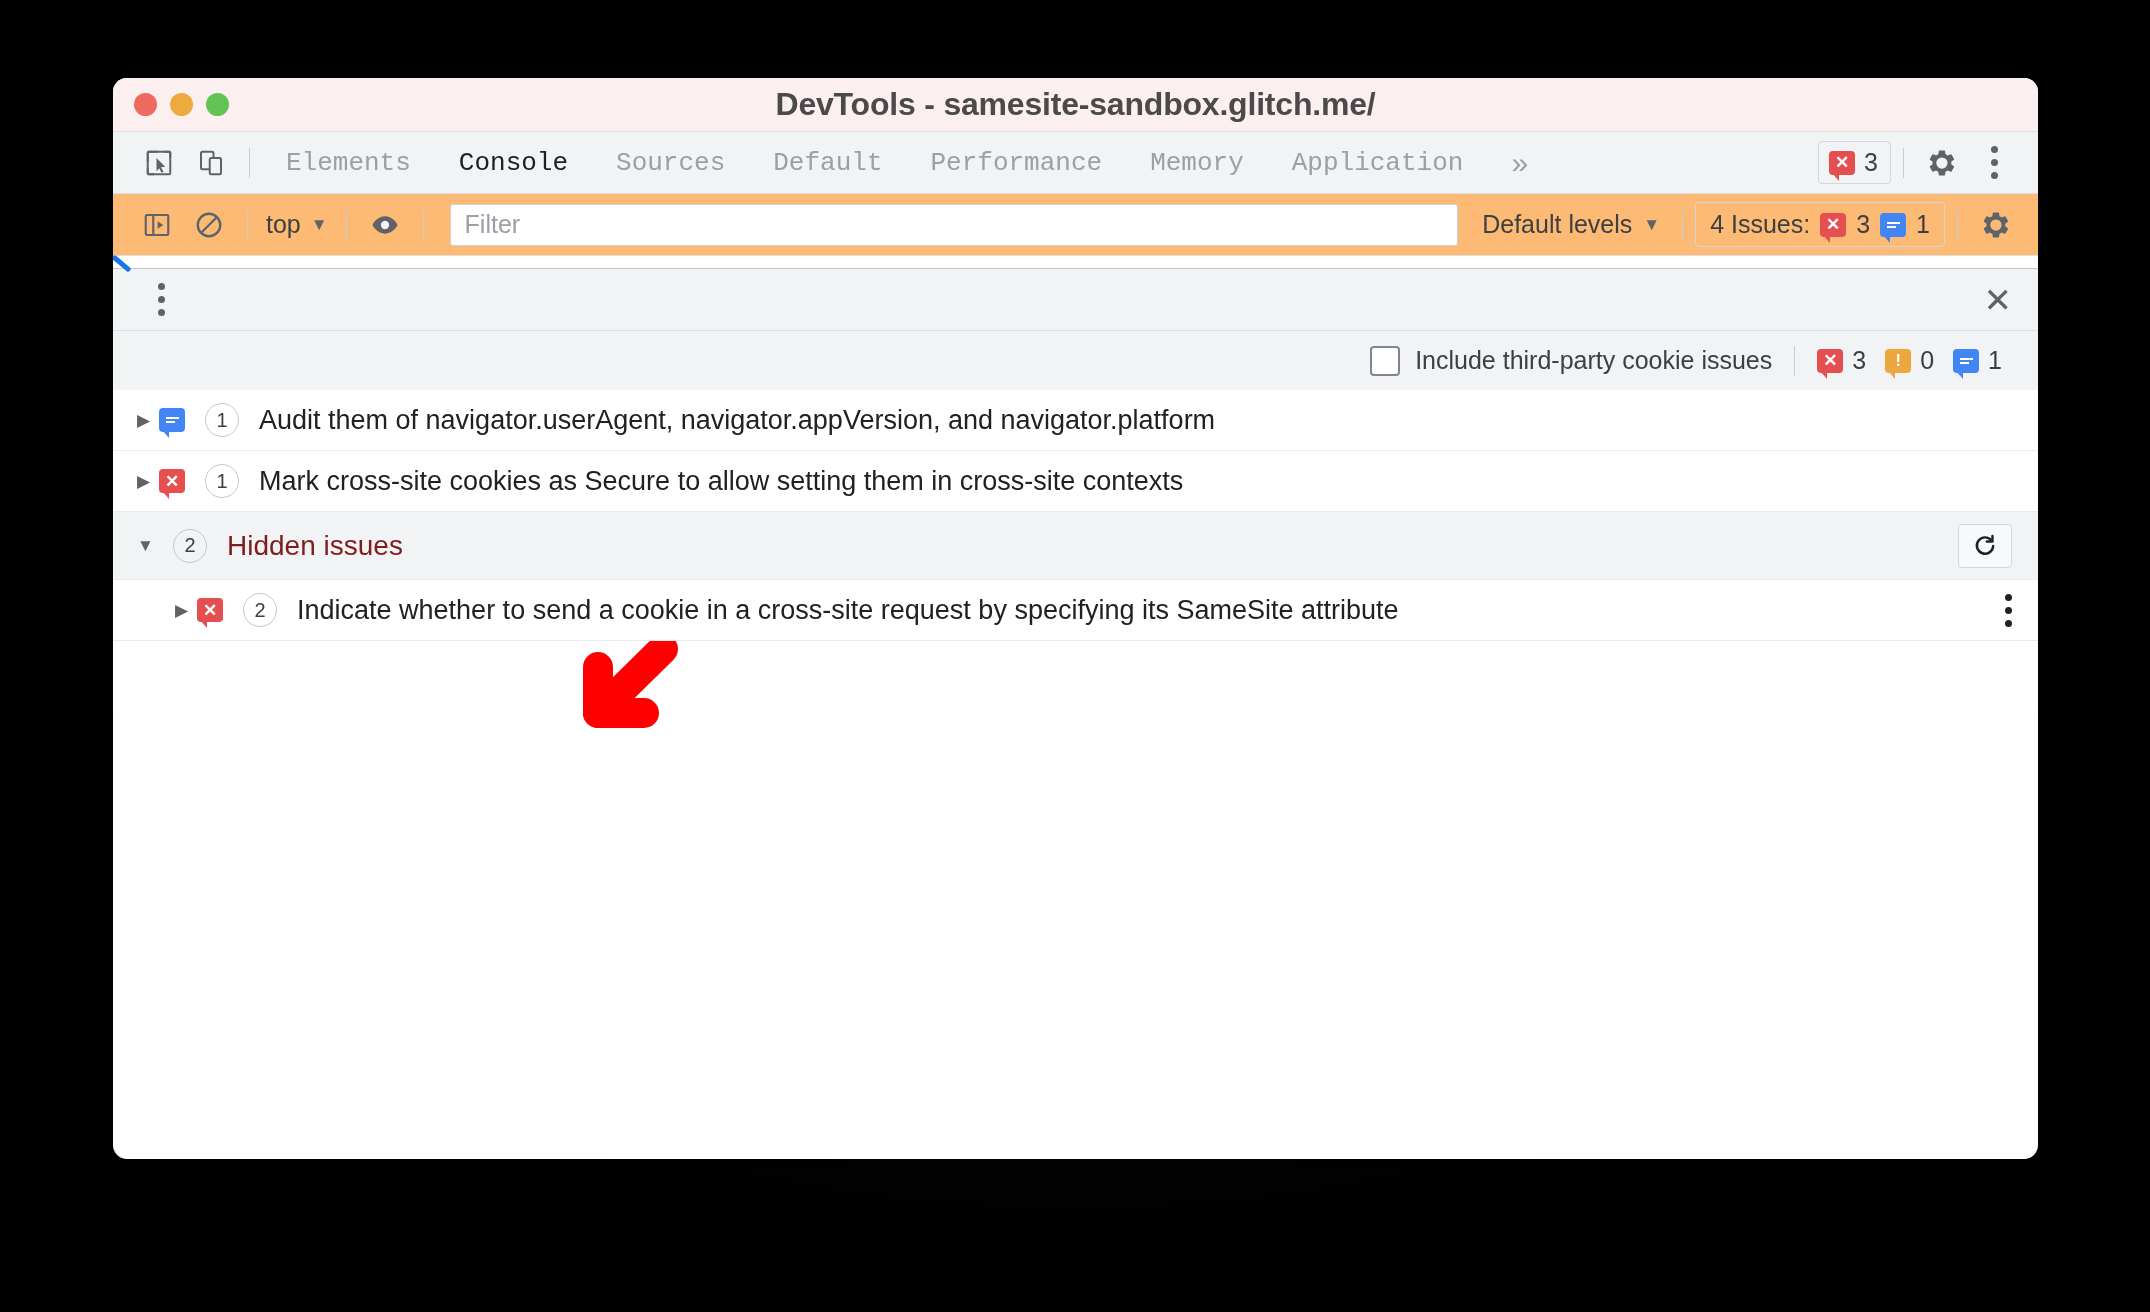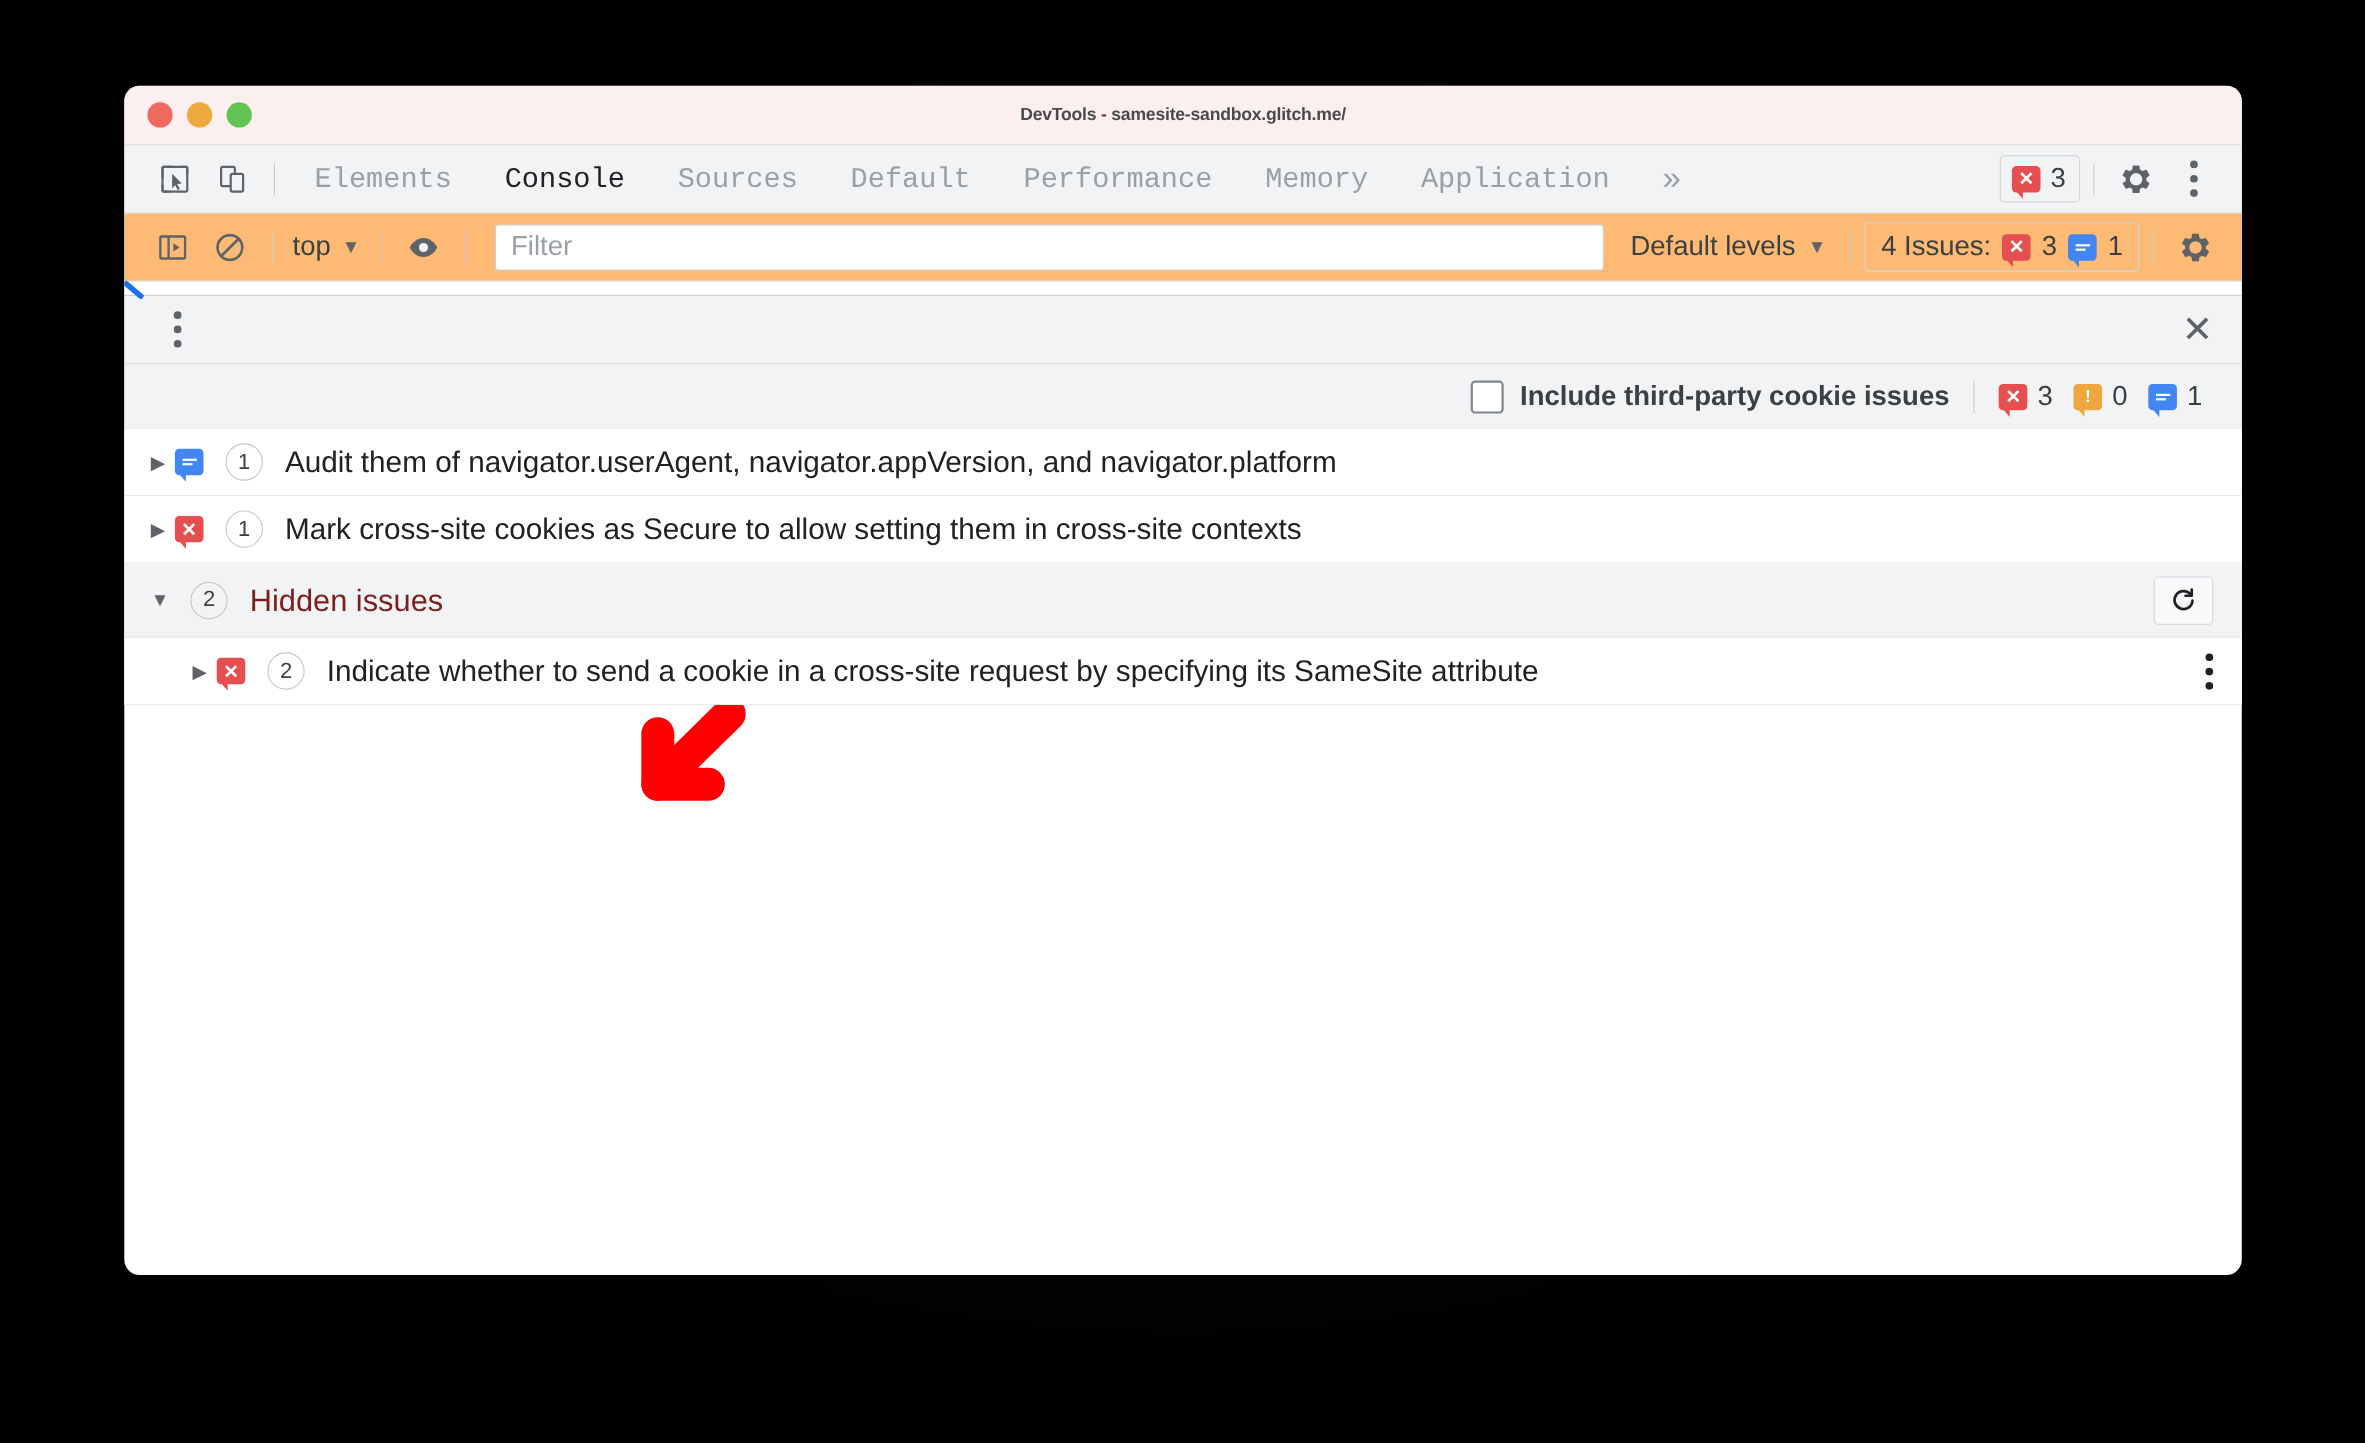--- a/index.html
+++ b/index.html
@@ -64,21 +64,21 @@
   .light {
     width: 23px; height: 23px;
     border-radius: 50%;
   }
   .light.red { background: #ee6a5f; }
   .light.yellow { background: #eeab3d; }
   .light.green { background: #61c454; }
   #window-title {
     width: 100%;
     text-align: center;
-    font-size: 16px;
+    font-size: 32px;
     font-weight: bold;
     color: #4a4a4a;
     letter-spacing: -0.2px;
   }
 
   
   #tabbar {
     height: 62px;
     background: #f1f3f4;
     display: flex;
@@ -268,21 +268,21 @@
     background: #f1f3f4;
     border-top: 1px solid #dcdfe1;
     display: flex;
     align-items: center;
     justify-content: flex-end;
     padding: 0 26px;
     box-sizing: border-box;
     gap: 16px;
   }
   .checkrow {
-    display: flex; gap: 15px; font-weight: bold;
+    display: flex; gap: 15px;
   }
   .checkbox {
     width: 26px; height: 26px;
     border: 2px solid #80868b;
     border-radius: 4px;
     background: #ffffff;
   }
   .checkrow .lbl { font-size: 25px; color: #3c4043; }
   .vsep {
     width: 1px; height: 30px; background: #c9cdd0;

